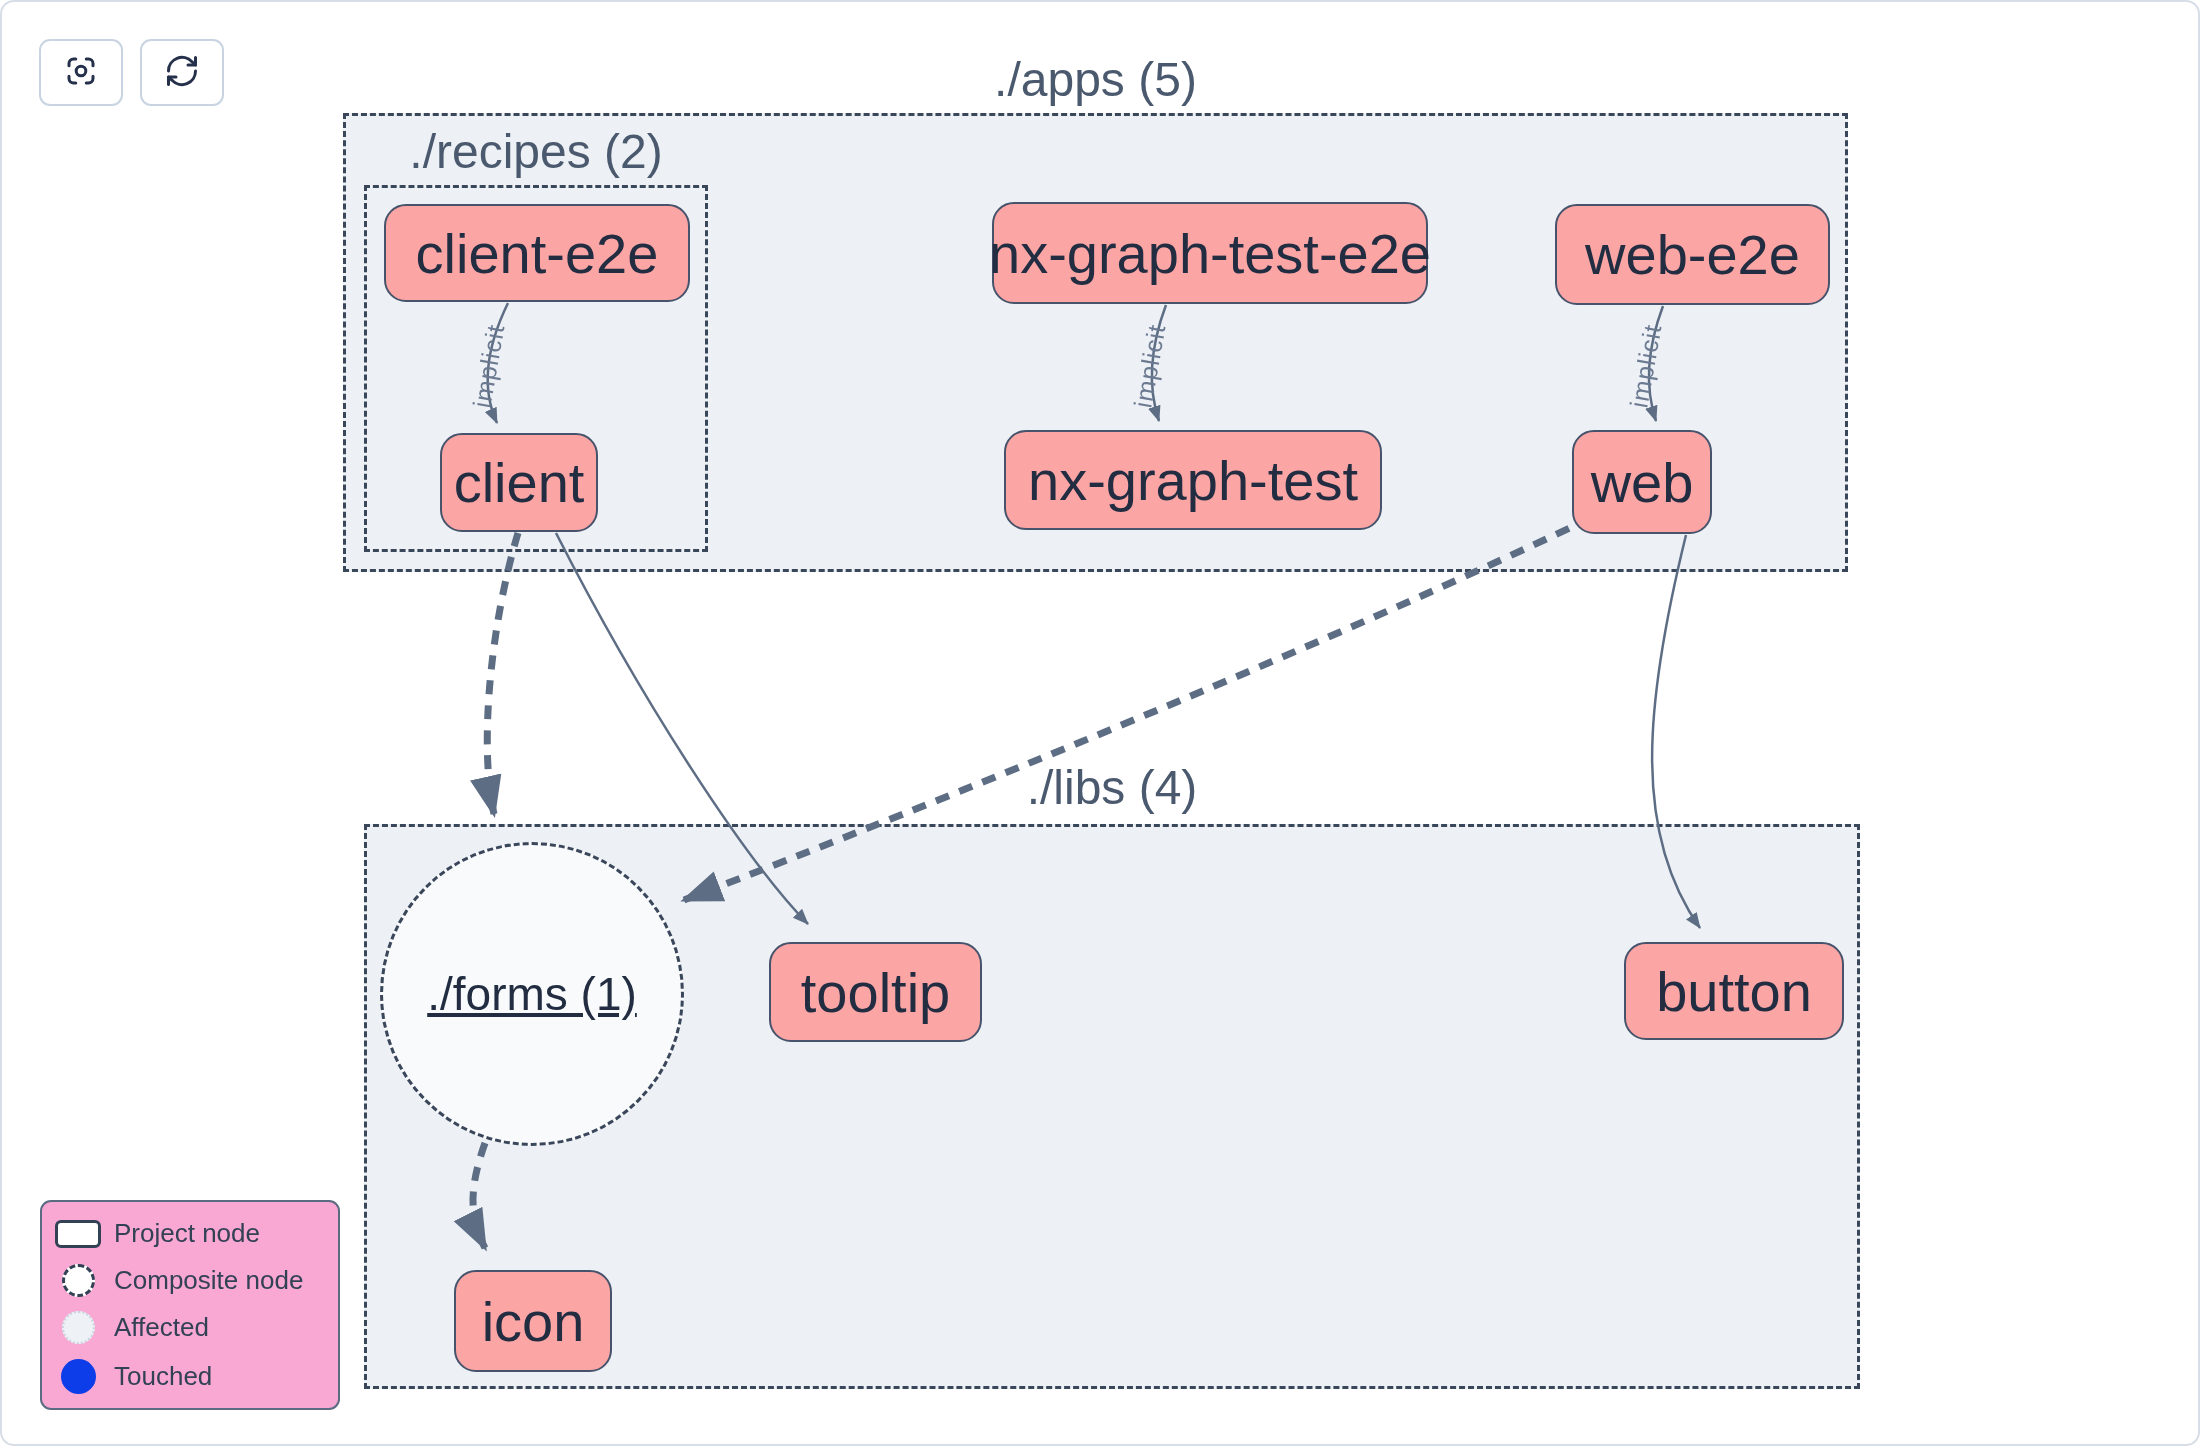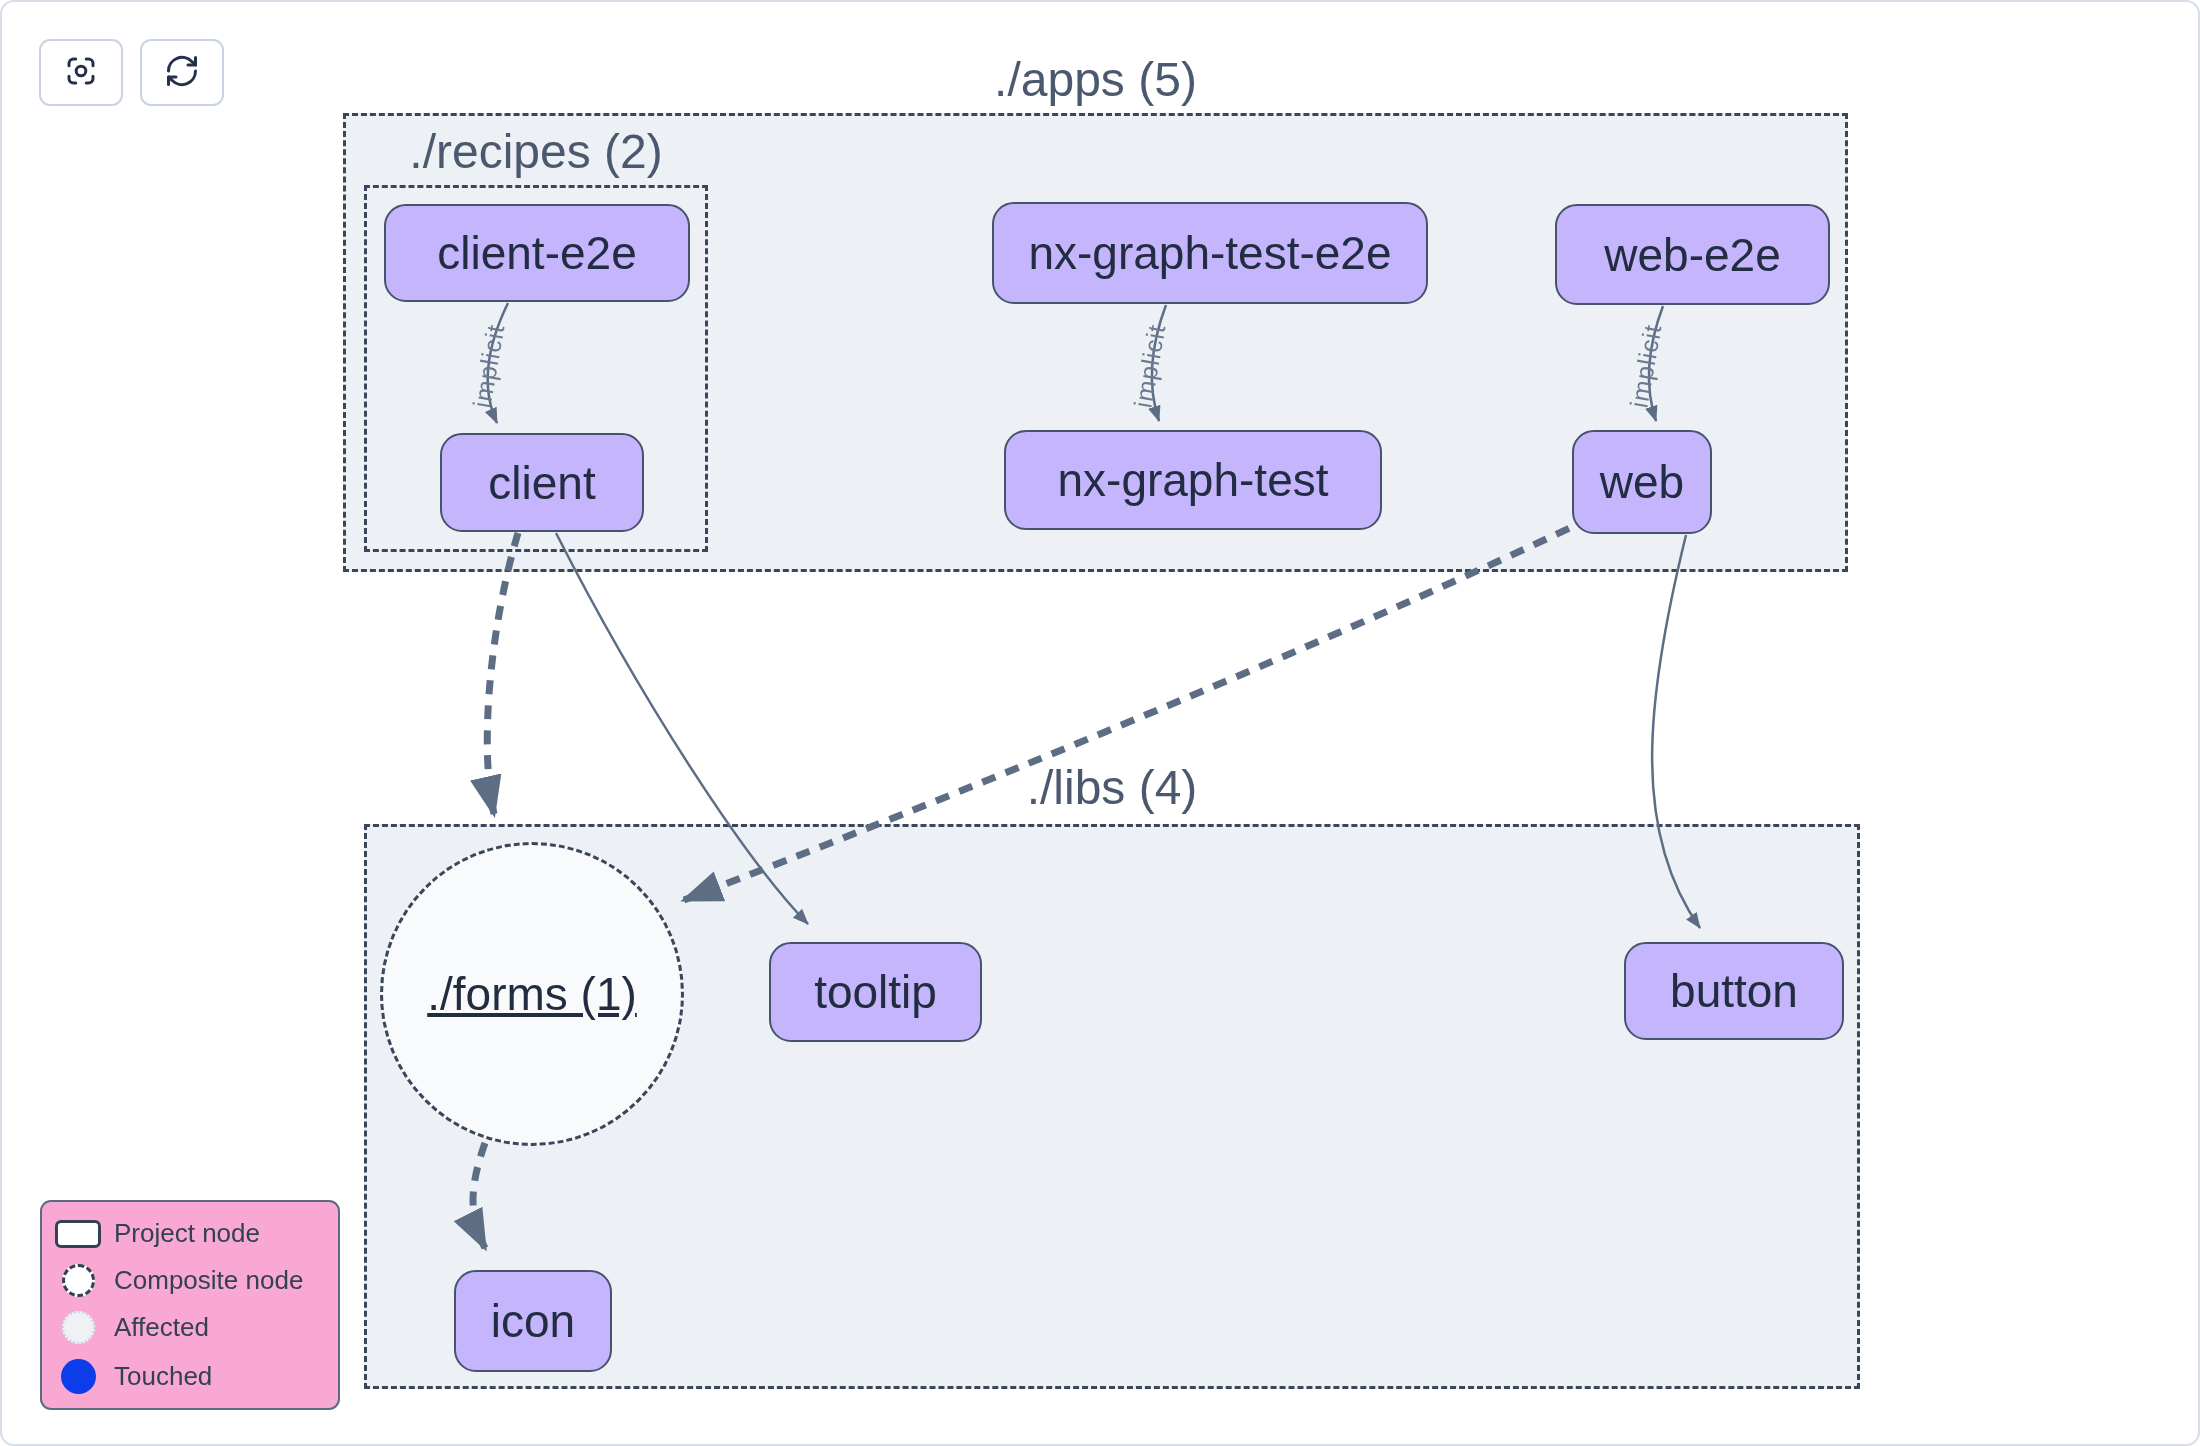--- a/index.html
+++ b/index.html
@@ -41,26 +41,26 @@
     font-size:48px;
     color:#4b596e;
     text-align:center;
     z-index:3;
     line-height:1.1;
     white-space:nowrap;
   }
   
   .node{
     position:absolute;
-    background:#c4b5fd;
+    background:#fca5a5;
     border:2px solid #46536b;
     border-radius:22px;
     box-sizing:border-box;
     display:flex;align-items:center;justify-content:center;
-    font-size:46px;color:#222d42;
+    font-size:56px;color:#222d42;
     z-index:3;
     white-space:nowrap;
   }
   .composite{
     position:absolute;
     background:#f8fafc;
     border:3px dashed #3a465a;
     border-radius:50%;
     box-sizing:border-box;
     display:flex;align-items:center;justify-content:center;
@@ -154,21 +154,21 @@
     <path d="M 516 531 C 488 625 477 745 492 812" stroke="#5d6d84" stroke-width="7" stroke-dasharray="14 11" fill="none" marker-end="url(#arrow-lg)"></path>
     <path d="M 1612 505 C 1320 645 950 795 682 898" stroke="#5d6d84" stroke-width="7" stroke-dasharray="14 11" fill="none" marker-end="url(#arrow-lg)"></path>
     <path d="M 483 1141 C 467 1186 467 1214 483 1246" stroke="#5d6d84" stroke-width="7" stroke-dasharray="14 11" fill="none" marker-end="url(#arrow-lg)"></path>
   </svg>
 
   <div class="edge-label" style="left:487px;top:364px;">implicit</div>
   <div class="edge-label" style="left:1148px;top:364px;">implicit</div>
   <div class="edge-label" style="left:1644px;top:364px;">implicit</div>
 
   <div class="node" style="left:382px;top:202px;width:306px;height:98px;">client-e2e</div>
-  <div class="node" style="left:438px;top:431px;width:204px;height:99px;">client</div>
+  <div class="node" style="left:438px;top:431px;width:158px;height:99px;">client</div>
   <div class="node" style="left:947px;top:200px;width:436px;height:102px;margin-left:43px;">nx-graph-test-e2e</div>
   <div class="node" style="left:1002px;top:428px;width:378px;height:100px;">nx-graph-test</div>
   <div class="node" style="left:1553px;top:202px;width:275px;height:101px;">web-e2e</div>
   <div class="node" style="left:1570px;top:428px;width:140px;height:104px;">web</div>
   <div class="composite" style="left:378px;top:840px;width:304px;height:304px;">./forms (1)</div>
   <div class="node" style="left:1622px;top:940px;width:220px;height:98px;">button</div>
   <div class="node" style="left:767px;top:940px;width:213px;height:100px;">tooltip</div>
   <div class="node" style="left:452px;top:1268px;width:158px;height:102px;">icon</div>
 
   <div class="legend">

